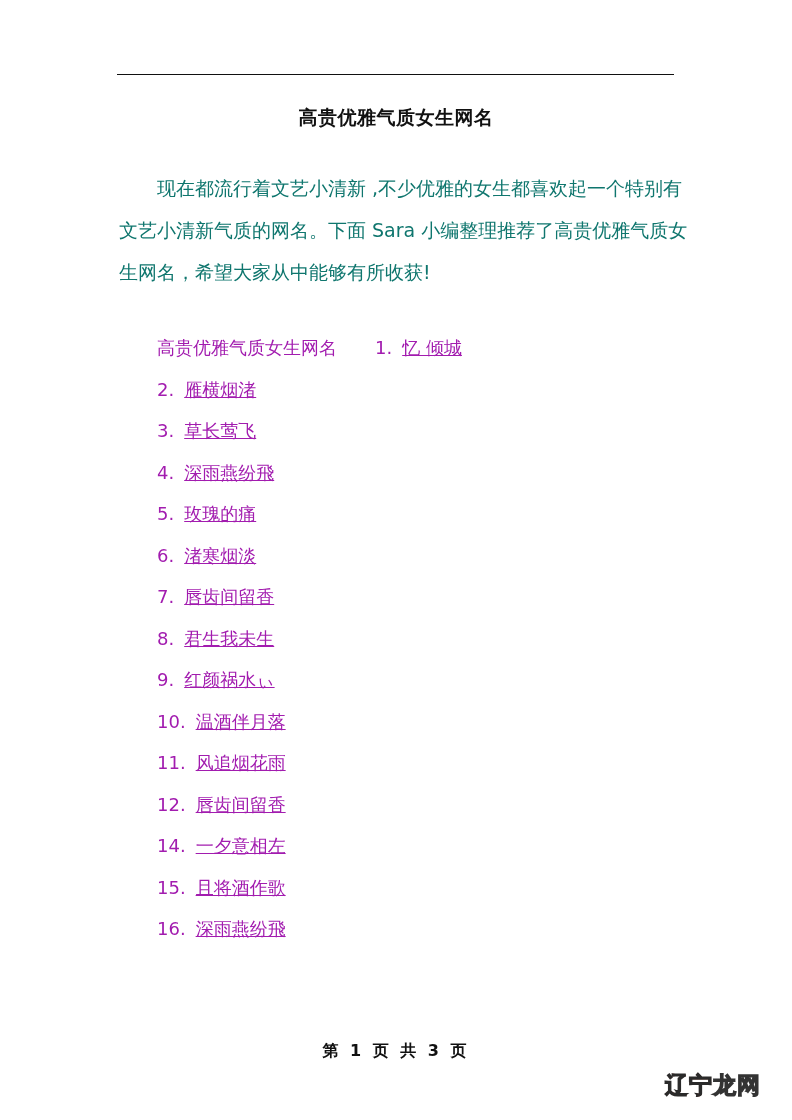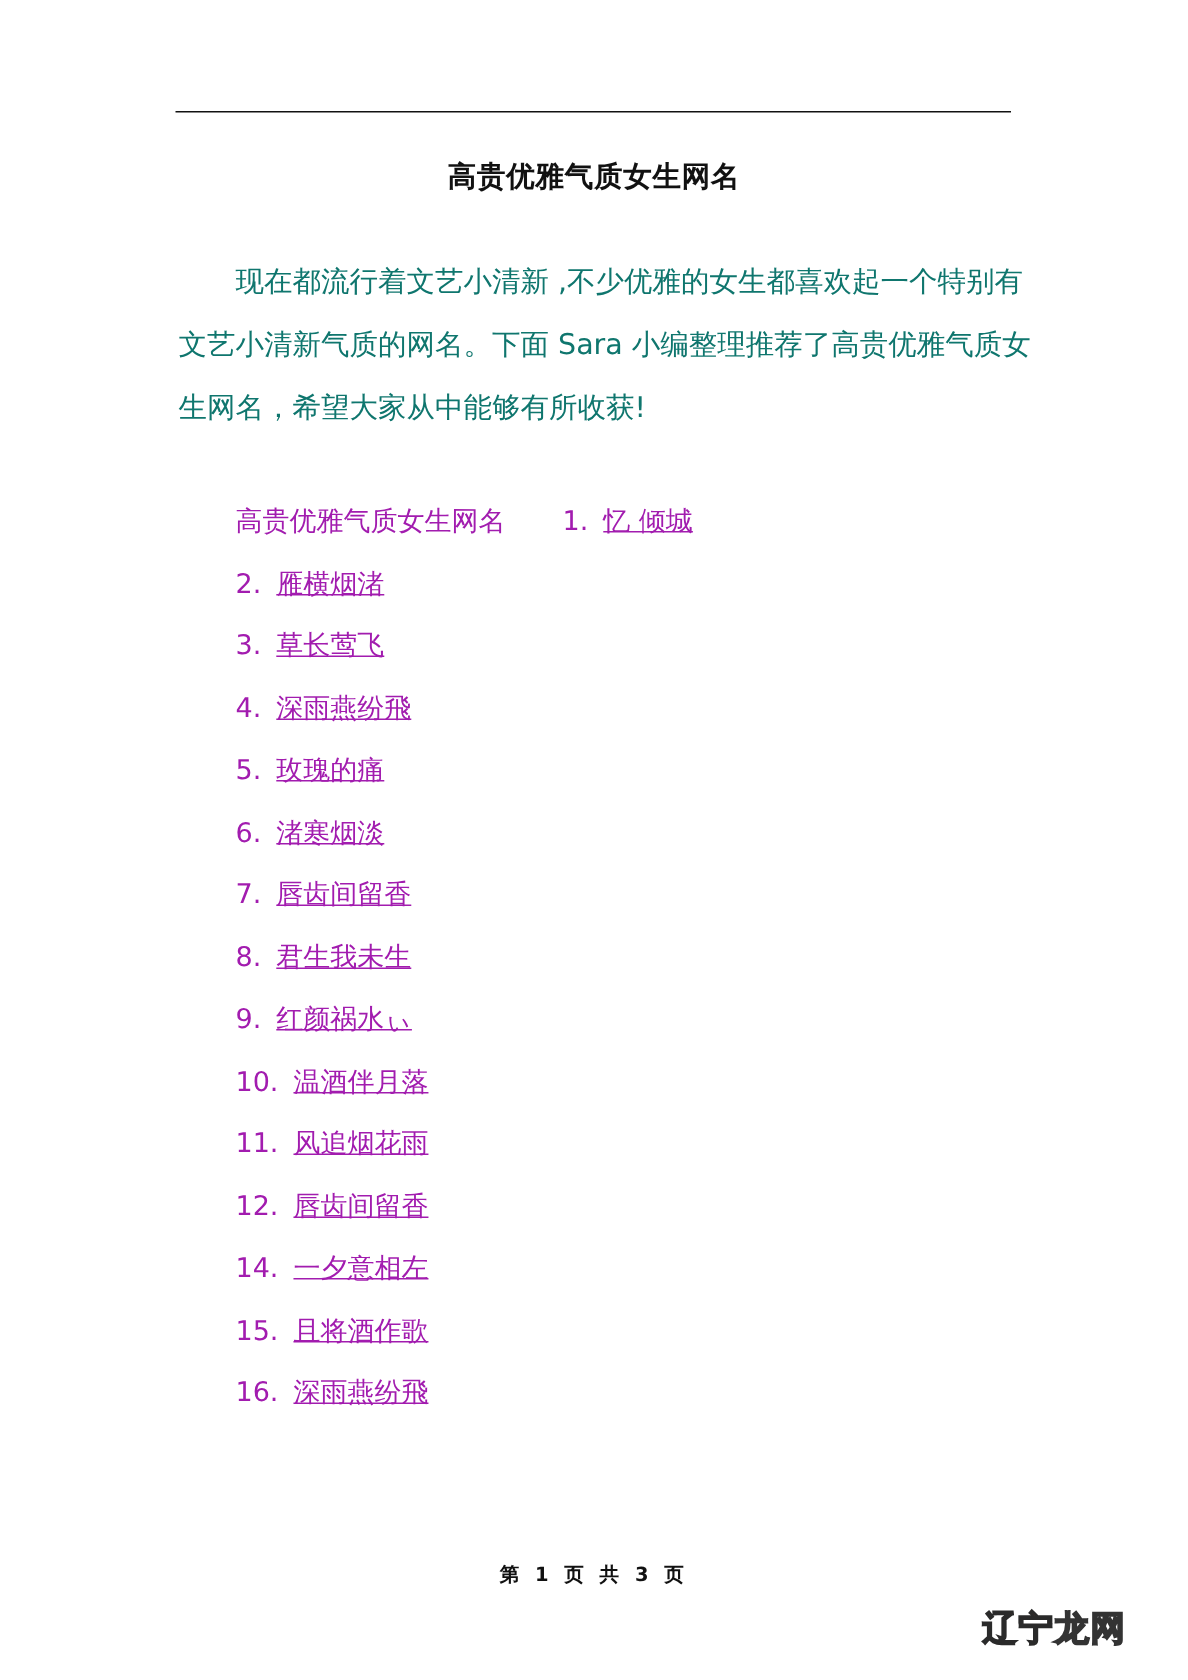--- a/index.html
+++ b/index.html
@@ -70,37 +70,38 @@
     .list-head {
       display: inline-block;
       margin-right: 38px;
     }
     .footer {
       position: absolute;
       left: 0;
       top: 1041px;
       width: 792px;
       text-align: center;
-      font-size: 13px;
+      font-size: 16px;
       font-weight: bold;
       letter-spacing: 3px;
       color: #111111;
     }
     .watermark {
       position: absolute;
       left: 655px;
       top: 1070px;
       font-size: 23px;
       font-weight: bold;
       letter-spacing: 1px;
     }
     .watermark .wm-red {
       color: #e8401c;
       -webkit-text-stroke: 1px #2a2a2a;
       text-shadow: 0 0 2px #ffffff;
+      margin-left: 10px;
     }
     .watermark .wm-white {
       color: #ffffff;
       text-align: right;
       -webkit-text-stroke: 1.2px #333333;
     }
   </style>
 </head>
 <body>
 

